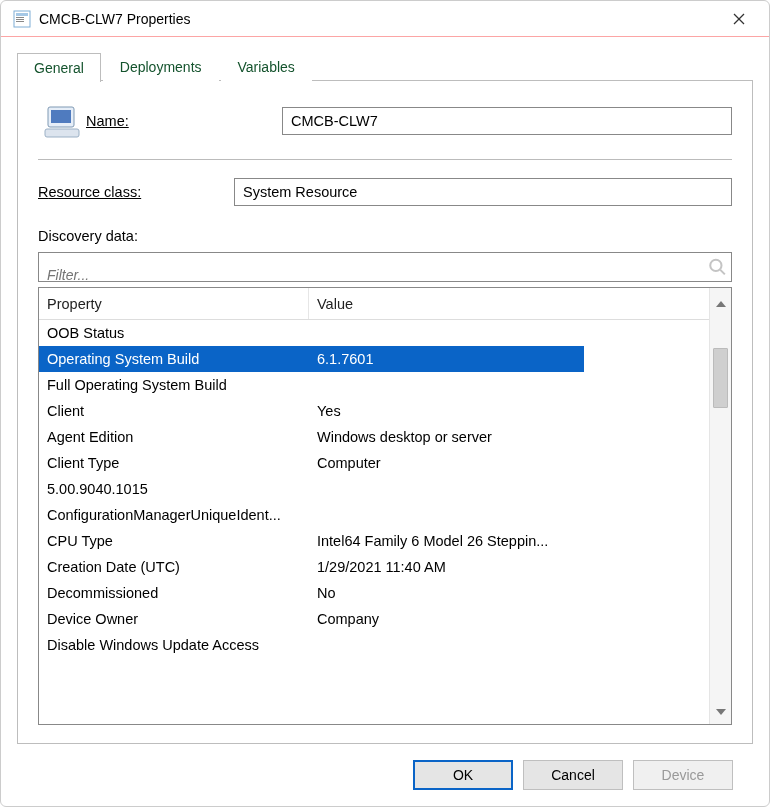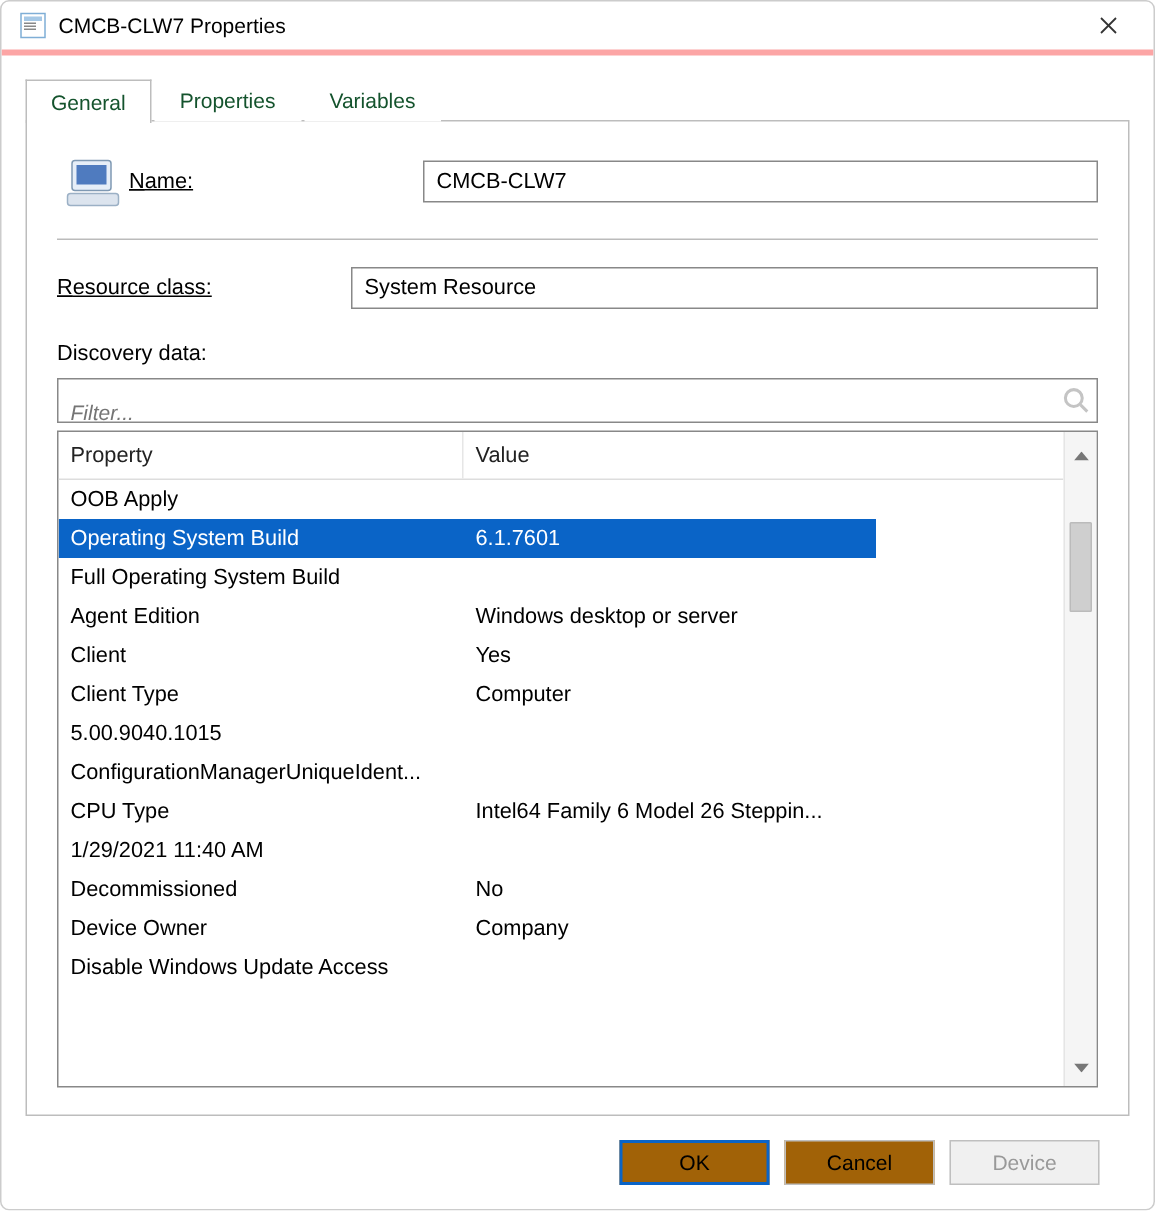--- a/index.html
+++ b/index.html
@@ -19,21 +19,21 @@
       background: #fff;
       display: flex;
       flex-direction: column;
       overflow: hidden;
     }
     .titlebar {
       height: 36px;
       display: flex;
       align-items: center;
       padding: 0 12px;
-      border-bottom: 4px solid #fca5a5;
+      border-bottom: 1px solid #fca5a5;
     }
     .titlebar-icon {
       width: 18px; height: 18px;
       margin-right: 8px;
     }
     .titlebar-title {
       flex: 1;
       font-size: 14px;
     }
     .close-btn {
@@ -235,21 +235,21 @@
       display: flex;
       justify-content: flex-end;
       align-items: center;
       padding: 0 20px;
       gap: 10px;
     }
     .btn {
       width: 100px;
       height: 30px;
       font-size: 14px;
-      background: #a16207;
+      background: #e5e5e5;
       border: 1px solid #bfbfbf;
       cursor: pointer;
       font-family: inherit;
     }
     .btn.default {
       border: 2px solid #0a64c7;
     }
     .btn.disabled {
       color: #999;
       background: #f0f0f0;
@@ -277,21 +277,21 @@
         <line x1="1" y1="1" x2="11" y2="11" stroke="#333" stroke-width="1.2"></line>
         <line x1="11" y1="1" x2="1" y2="11" stroke="#333" stroke-width="1.2"></line>
       </svg>
     </div>
   </div>
 
   <div class="content">
 
     <div class="tabstrip">
       <div class="tab active">General</div>
-      <div class="tab">Properties</div>
+      <div class="tab">Deployments</div>
       <div class="tab">Variables</div>
     </div>
 
     <div class="tabpanel">
 
       <div class="row">
         <div class="row-icon">
           <svg viewBox="0 0 40 40" width="40" height="40">
             <rect x="6" y="6" width="26" height="20" rx="2" fill="#e6eef8" stroke="#7f99b3"></rect>
             <rect x="9" y="9" width="20" height="13" fill="#4f7bbf"></rect>
@@ -329,55 +329,56 @@
       </div>
 
       <div class="grid">
         <div class="grid-body">
           <div class="grid-header">
             <div class="col1">Property</div>
             <div class="col2">Value</div>
           </div>
           <div class="grid-rows" id="grid-rows">
               <div class="grid-row">
-                <div class="c1">OOB Apply</div>
+                <div class="c1">OOB Status</div>
                 <div class="c2"></div>
               </div>
               <div class="grid-row selected">
                 <div class="c1">Operating System Build</div>
                 <div class="c2">6.1.7601</div>
               </div>
               <div class="grid-row">
                 <div class="c1">Full Operating System Build</div>
                 <div class="c2"></div>
               </div>
               <div class="grid-row">
+                <div class="c1">Client</div>
+                <div class="c2">Yes</div>
+              </div>
+              <div class="grid-row">
                 <div class="c1">Agent Edition</div>
                 <div class="c2">Windows desktop or server</div>
               </div>
               <div class="grid-row">
-                <div class="c1">Client</div>
-                <div class="c2">Yes</div>
-              </div>
-              <div class="grid-row">
                 <div class="c1">Client Type</div>
                 <div class="c2">Computer</div>
               </div>
               <div class="grid-row">
                 <div class="c2">5.00.9040.1015</div>
               </div>
               <div class="grid-row">
                 <div class="c1">ConfigurationManagerUniqueIdent...</div>
                 <div class="c2"></div>
               </div>
               <div class="grid-row">
                 <div class="c1">CPU Type</div>
                 <div class="c2">Intel64 Family 6 Model 26 Steppin...</div>
               </div>
               <div class="grid-row">
+                <div class="c1">Creation Date (UTC)</div>
                 <div class="c2">1/29/2021 11:40 AM</div>
               </div>
               <div class="grid-row">
                 <div class="c1">Decommissioned</div>
                 <div class="c2">No</div>
               </div>
               <div class="grid-row">
                 <div class="c1">Device Owner</div>
                 <div class="c2">Company</div>
               </div>

